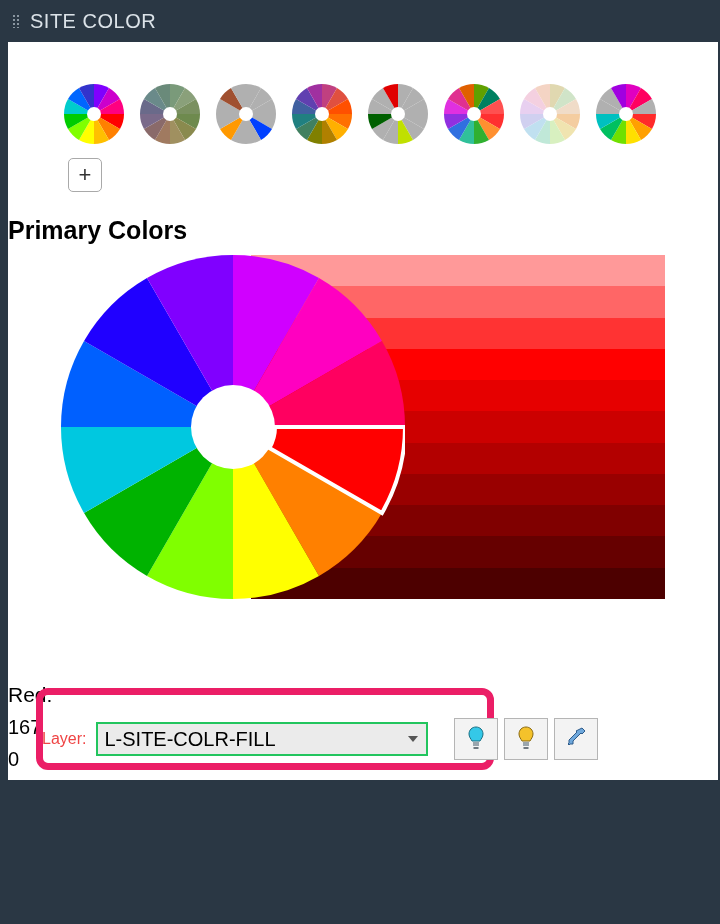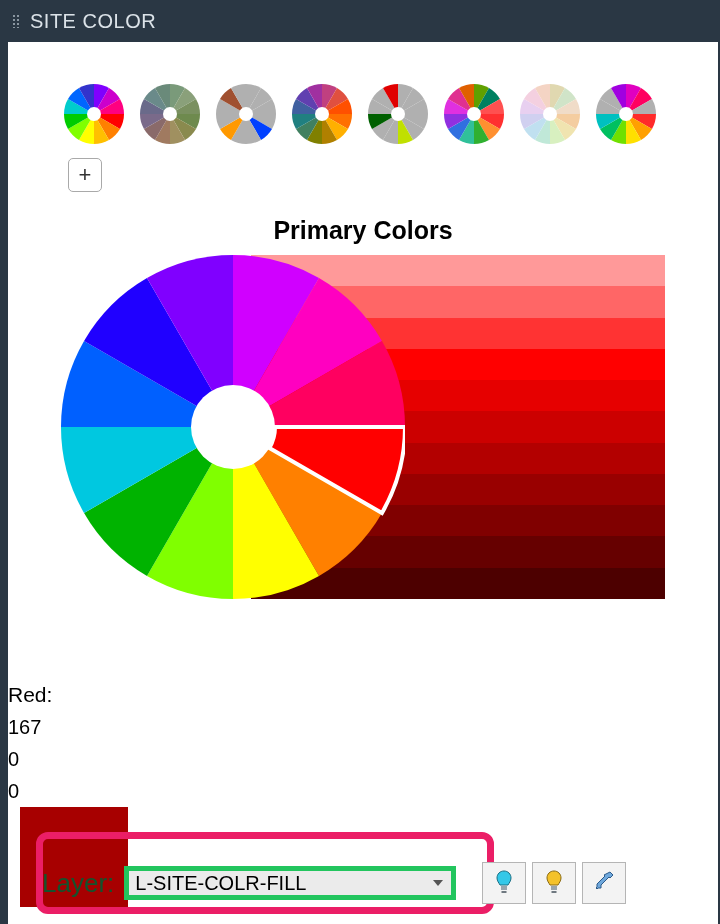--- a/index.html
+++ b/index.html
@@ -1,48 +1,48 @@
 <!DOCTYPE html>
 <html><head>
 <meta charset="utf-8">
 <style>
 html,body{margin:0;padding:0;font-family:"Segoe UI",Arial,sans-serif;background:#2a3744;}
-#app{position:relative;width:720px;height:924px;box-sizing:border-box;background:#2a3744;}
+#app{position:relative;width:720px;height:780px;box-sizing:border-box;background:#2a3744;}
 .titlebar{height:42px;display:flex;align-items:center;padding:0 12px;color:#dbe2e8;font-size:20px;letter-spacing:0.5px;}
 .grip{display:inline-block;width:8px;height:14px;margin-right:10px;
   background-image:radial-gradient(#8a96a1 1px,transparent 1px);
   background-size:4px 4px;}
 .panel{position:absolute;left:8px;right:2px;top:42px;bottom:0;background:#fff;}
 .inner{position:relative;width:100%;height:100%;}
 
 
 .thumbs{display:flex;align-items:flex-start;gap:16px;padding:42px 0 0 56px;}
 .thumb{width:60px;height:60px;}
 .thumb svg{width:60px;height:60px;display:block;}
 .addbtn{width:32px;height:32px;margin:14px 0 0 60px;border:1px solid #a9a9a9;border-radius:5px;background:#fff;display:flex;align-items:center;justify-content:center;font-size:22px;color:#333;cursor:pointer;}
 
 
-.maintitle{text-align:center;font-size:25px;font-weight:700;color:#000;margin-top:24px;}
+.maintitle{font-size:25px;font-weight:700;color:#000;margin-top:24px;}
 .picker{margin:10px auto 0;position:relative;width:604px;height:344px;display:block;}
 .shades{position:absolute;left:190px;top:0;width:414px;height:344px;display:flex;flex-direction:column;}
 .shade{flex:1;}
 .bigwheel{position:absolute;left:0;top:0;width:344px;height:344px;}
 .bigwheel svg{width:344px;height:344px;display:block;}
 
 
 .rgbrow{display:flex;align-items:flex-start;justify-content:flex-end;margin:80px 40px 0 0;flex-direction:column;}
 .rgblabels{min-width:110px;font-size:21px;color:#000;line-height:32px;}
 .rgbvals{min-width:70px;font-size:20px;color:#000;line-height:32px;}
 .swatch{width:108px;height:100px;margin-left:12px;}
 
 
 .layerrow{position:absolute;left:28px;bottom:20px;display:flex;align-items:center;gap:6px;}
 .hl{position:absolute;left:28px;bottom:10px;width:444px;height:68px;border:7px solid #eb1e66;border-radius:12px;pointer-events:none;}
-.layerlabel{font-size:26px;color:#14532d;margin:0 4px 0 6px;}
-.layersel{width:332px;height:34px;font-size:20px;border:5px solid #22c55e;background:#ebebeb;display:flex;align-items:center;justify-content:space-between;padding:0 8px 0 6px;box-sizing:border-box;cursor:pointer;}
+.layerlabel{font-size:16px;color:#ef4444;margin:0 4px 0 6px;}
+.layersel{width:332px;height:34px;font-size:20px;border:2px solid #22c55e;background:#ebebeb;display:flex;align-items:center;justify-content:space-between;padding:0 8px 0 6px;box-sizing:border-box;cursor:pointer;}
 .caret{border-left:5px solid transparent;border-right:5px solid transparent;border-top:6px solid #555;}
 .iconbtn{width:42px;height:40px;border:1px solid #b5b5b5;background:#f3f3f3;display:flex;align-items:center;justify-content:center;cursor:pointer;}
 .iconbtn svg{width:24px;height:28px;}
 </style>
 </head>
 <body>
 <div id="app">
   <div class="titlebar">
     <span class="grip"></span>
     <span>SITE COLOR</span>

